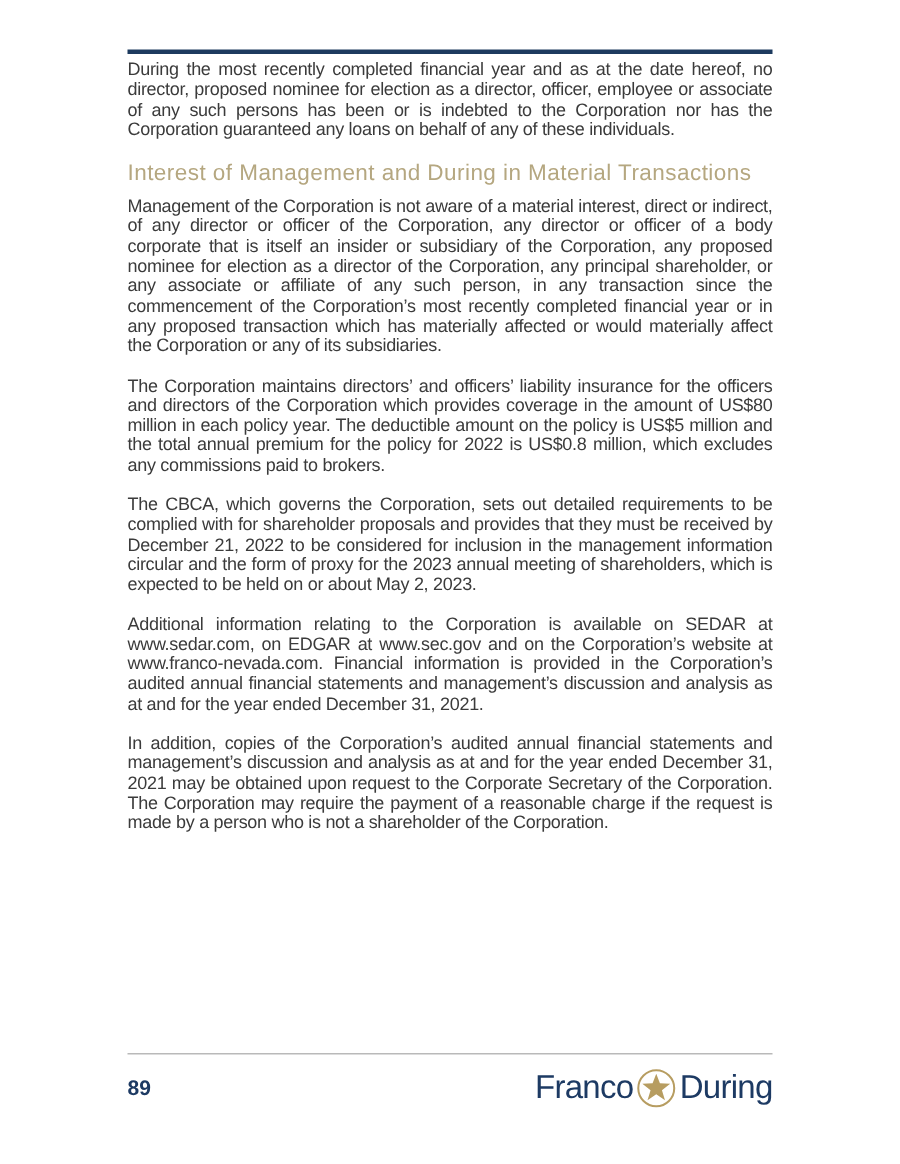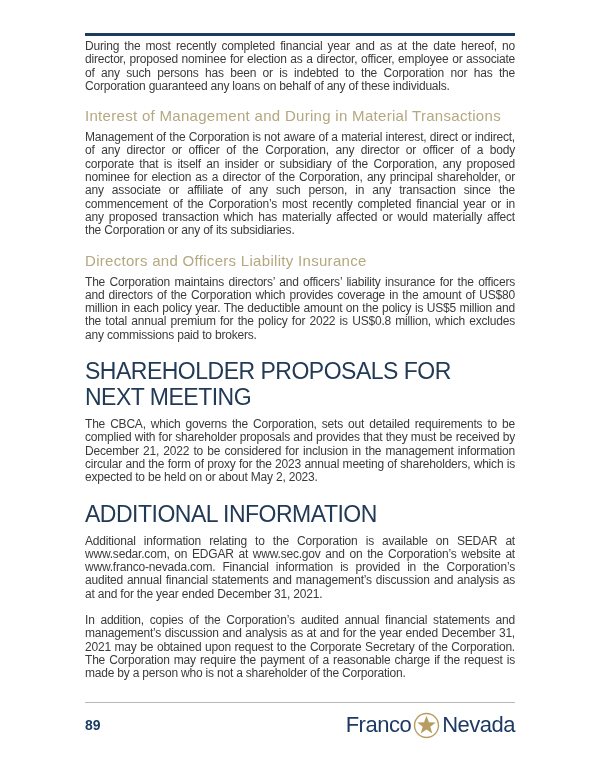--- a/index.html
+++ b/index.html
@@ -97,39 +97,36 @@
 <div class="page">
   <div class="content">
 
     <div class="top-rule"></div>
 
     <p class="body">During the most recently completed financial year and as at the date hereof, no director, proposed nominee for election as a director, officer, employee or associate of any such persons has been or is indebted to the Corporation nor has the Corporation guaranteed any loans on behalf of any of these individuals.</p>
 
     <h2 class="sub">Interest of Management and During in Material Transactions</h2>
     <p class="body">Management of the Corporation is not aware of a material interest, direct or indirect, of any director or officer of the Corporation, any director or officer of a body corporate that is itself an insider or subsidiary of the Corporation, any proposed nominee for election as a director of the Corporation, any principal shareholder, or any associate or affiliate of any such person, in any transaction since the commencement of the Corporation’s most recently completed financial year or in any proposed transaction which has materially affected or would materially affect the Corporation or any of its subsidiaries.</p>
 
-    <h2 class="sub">Directors and Officers Liability Insurance</h2>
     <p class="body">The Corporation maintains directors’ and officers’ liability insurance for the officers and directors of the Corporation which provides coverage in the amount of US$80 million in each policy year. The deductible amount on the policy is US$5 million and the total annual premium for the policy for 2022 is US$0.8 million, which excludes any commissions paid to brokers.</p>
 
-    <h1 class="main">SHAREHOLDER PROPOSALS FOR NEXT MEETING</h1>
     <p class="body">The CBCA, which governs the Corporation, sets out detailed requirements to be complied with for shareholder proposals and provides that they must be received by December 21, 2022 to be considered for inclusion in the management information circular and the form of proxy for the 2023 annual meeting of shareholders, which is expected to be held on or about May 2, 2023.</p>
 
-    <h1 class="main">ADDITIONAL INFORMATION</h1>
     <p class="body">Additional information relating to the Corporation is available on SEDAR at www.sedar.com, on EDGAR at www.sec.gov and on the Corporation’s website at www.franco-nevada.com. Financial information is provided in the Corporation’s audited annual financial statements and management’s discussion and analysis as at and for the year ended December 31, 2021.</p>
     <p class="body">In addition, copies of the Corporation’s audited annual financial statements and management’s discussion and analysis as at and for the year ended December 31, 2021 may be obtained upon request to the Corporate Secretary of the Corporation. The Corporation may require the payment of a reasonable charge if the request is made by a person who is not a shareholder of the Corporation.</p>
 
   </div>
 
   <div class="footer-rule"></div>
 
   <div class="footer-row">
     <span class="page-number">89</span>
 
     <span class="logo">
       <span>Franco</span>
       <svg class="badge" viewBox="0 0 32 32" aria-hidden="true">
         <circle cx="16" cy="16" r="14.2" fill="#ffffff" stroke="#b79d61" stroke-width="1.6"></circle>
         <polygon fill="#b79d61" points="16,4.5 18.9,12.1 27,12.4 20.5,17.5 22.9,25.4 16,20.7 9.1,25.4 11.5,17.5 5,12.4 13.1,12.1"></polygon>
       </svg>
-      <span>Nevada</span>
+      <span>During</span>
     </span>
   </div>
 </div>
 
 </body></html>

